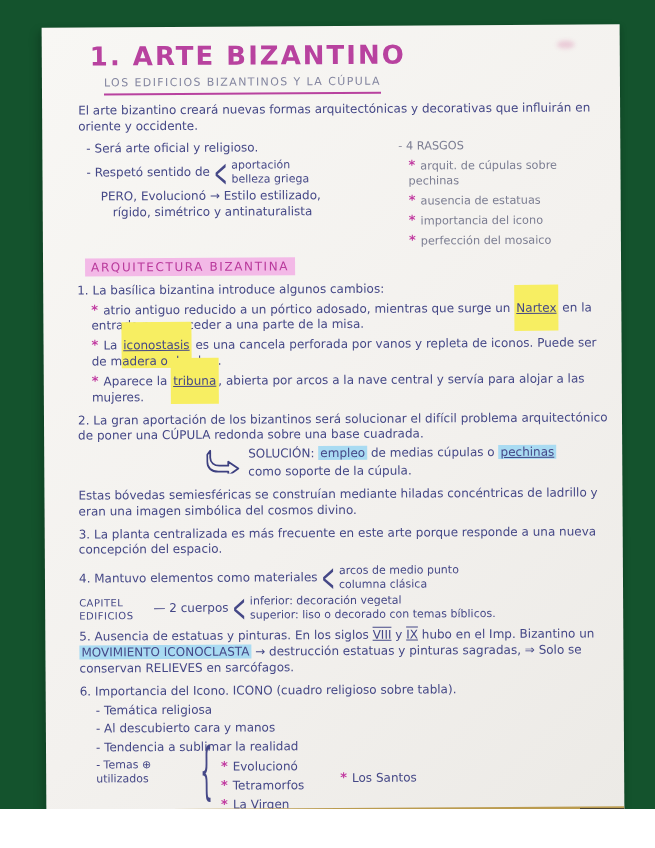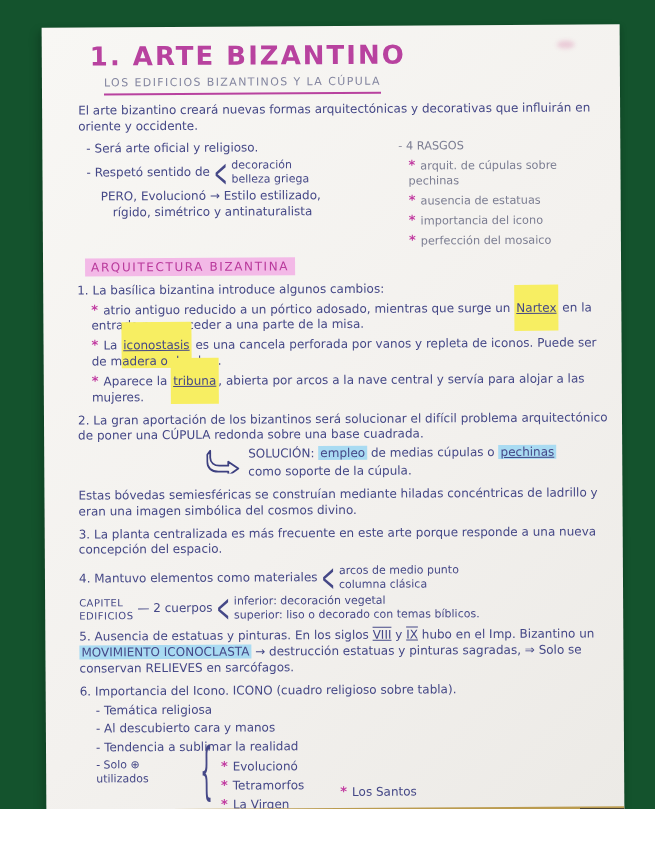--- a/index.html
+++ b/index.html
@@ -40,21 +40,21 @@
   .nitem{margin-top:7px;}
   .sub{margin:2px 0 0 14px;}
   .solution{display:flex;align-items:flex-start;margin:2px 0 0 128px;}
   .solution svg{margin:4px 8px 0 0;flex:none;}
   .soltext{width:340px;line-height:1.45;}
   .capsmall{font-size:10px;letter-spacing:0.5px;line-height:1.3;}
   .roman{text-decoration:underline overline;}
   .temas{display:flex;align-items:flex-start;margin:2px 0 0 16px;}
   .temas .label{width:96px;line-height:1.3;}
   .temas .col{display:flex;flex-direction:column;line-height:1.45;}
-  .temas .col2{margin-left:36px;margin-top:26px;}
+  .temas .col2{margin-left:36px;margin-top:12px;}
   .dashitem{margin:3px 0 0 16px;}
 </style>
 </head>
 <body>
 
 <div class="canvas">
   <div class="paper">
     <div class="smudge"></div>
 
     <h1>1. ARTE BIZANTINO</h1>
@@ -62,21 +62,21 @@
 
     <p class="intro">El arte bizantino creará nuevas formas arquitectónicas y decorativas que influirán en oriente y occidente.</p>
 
     <div class="traits">
       <div class="tcol-left">
         <p>- Será arte oficial y religioso.</p>
         <div class="row">
           <span>- Respetó sentido de</span>
           <span class="brace">&lt;</span>
           <span class="stack">
-            <span>decoración</span>
+            <span>aportación</span>
             <span>belleza griega</span>
           </span>
         </div>
         <p class="indent">PERO, Evolucionó → Estilo estilizado,</p>
         <p class="indent2">rígido, simétrico y antinaturalista</p>
       </div>
       <div class="tcol-right pencil">
         <p>- 4 RASGOS</p>
         <p class="ritem"><span class="ast">*</span><span>arquit. de cúpulas sobre pechinas</span></p>
         <p class="ritem"><span class="ast">*</span><span>ausencia de estatuas</span></p>
@@ -112,38 +112,38 @@
       <span class="stack">
         <span>arcos de medio punto</span>
         <span>columna clásica</span>
       </span>
     </div>
     <div class="row">
       <span class="stack capsmall">
         <span>CAPITEL</span>
         <span>EDIFICIOS</span>
       </span>
-      <span style="margin-left:4px;">— 2 cuerpos</span>
+      <span style="margin-left:20px;">— 2 cuerpos</span>
       <span class="brace">&lt;</span>
       <span class="stack">
         <span>inferior: decoración vegetal</span>
         <span>superior: liso o decorado con temas bíblicos.</span>
       </span>
     </div>
 
     <p class="nitem"><span>5. Ausencia de estatuas y pinturas. En los siglos </span><span class="roman">VIII</span><span> y </span><span class="roman">IX</span><span> hubo en el Imp. Bizantino un </span><span class="hl-b">MOVIMIENTO ICONOCLASTA</span><span> → destrucción estatuas y pinturas sagradas, ⇒ Solo se conservan RELIEVES en sarcófagos.</span></p>
 
     <p class="nitem">6. Importancia del Icono. ICONO (cuadro religioso sobre tabla).</p>
     <p class="dashitem">- Temática religiosa</p>
     <p class="dashitem">- Al descubierto cara y manos</p>
     <p class="dashitem">- Tendencia a sublimar la realidad</p>
 
     <div class="temas">
       <span class="label stack">
-        <span>- Solo ⊕</span>
+        <span>- Temas ⊕</span>
         <span style="">utilizados</span>
       </span>
       <span class="bigbrace">{</span>
       <span class="col">
         <span><span class="ast">*</span><span>Evolucionó</span></span>
         <span><span class="ast">*</span><span>Tetramorfos</span></span>
         <span><span class="ast">*</span><span>La Virgen</span></span>
       </span>
       <span class="col col2">
         <span><span class="ast">*</span><span>Los Santos</span></span>

